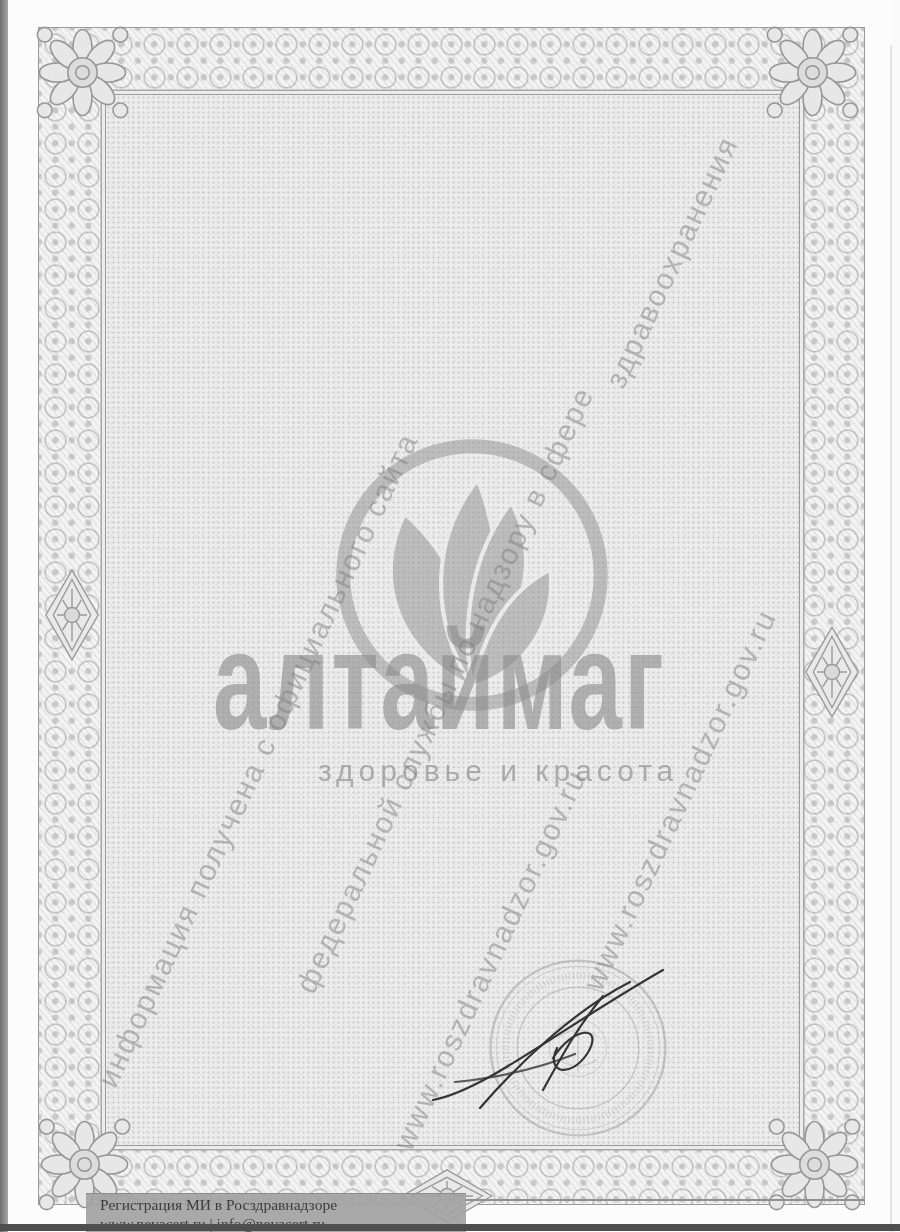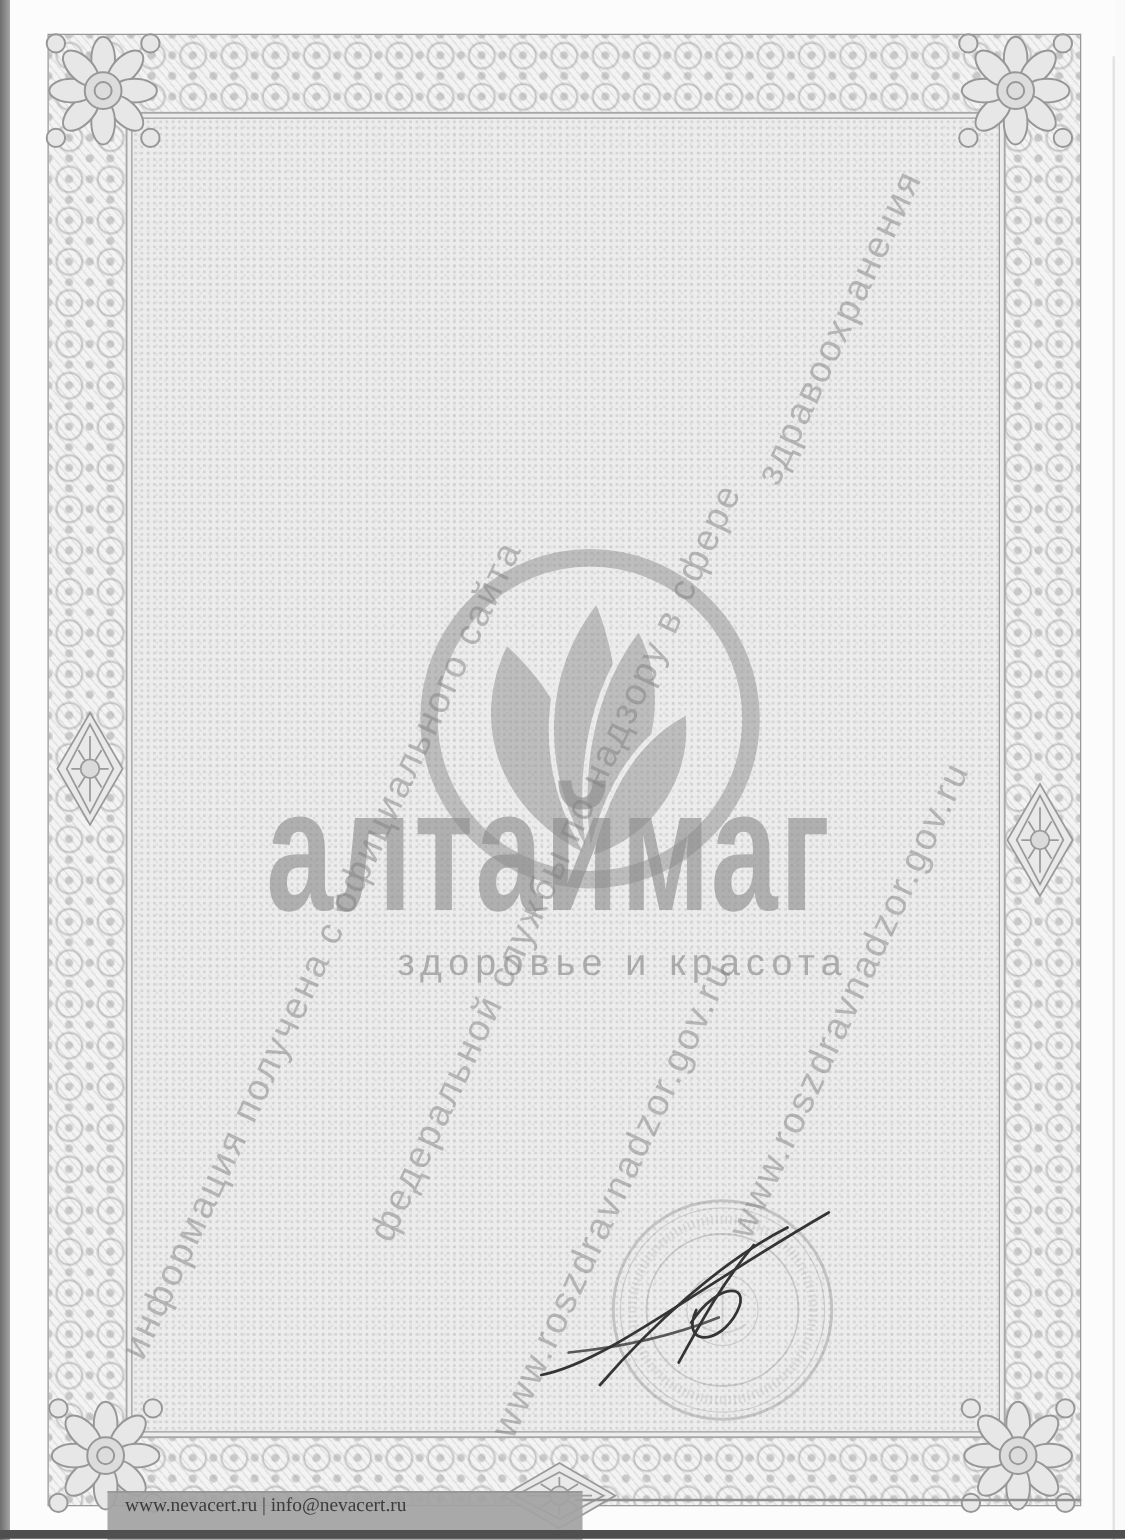--- a/index.html
+++ b/index.html
@@ -245,15 +245,16 @@
       <path d="M55,146 C95,100 150,48 205,20"></path>
       <path d="M118,128 C138,92 152,66 178,34"></path>
       <path d="M128,96 C150,62 180,64 162,92 C146,116 120,112 132,86"></path>
       <path d="M30,120 C70,116 110,108 150,92" opacity=".8"></path>
     </g>
   </svg>
 </div>
 
 <div class="abs footer-rule"></div>
 <div class="abs footer-box">
+  <div>Регистрация МИ в Росздравнадзоре</div>
   <div>www.nevacert.ru | info@nevacert.ru</div>
 </div>
 <div class="abs bottom-bar"></div>
 
 </body></html>

